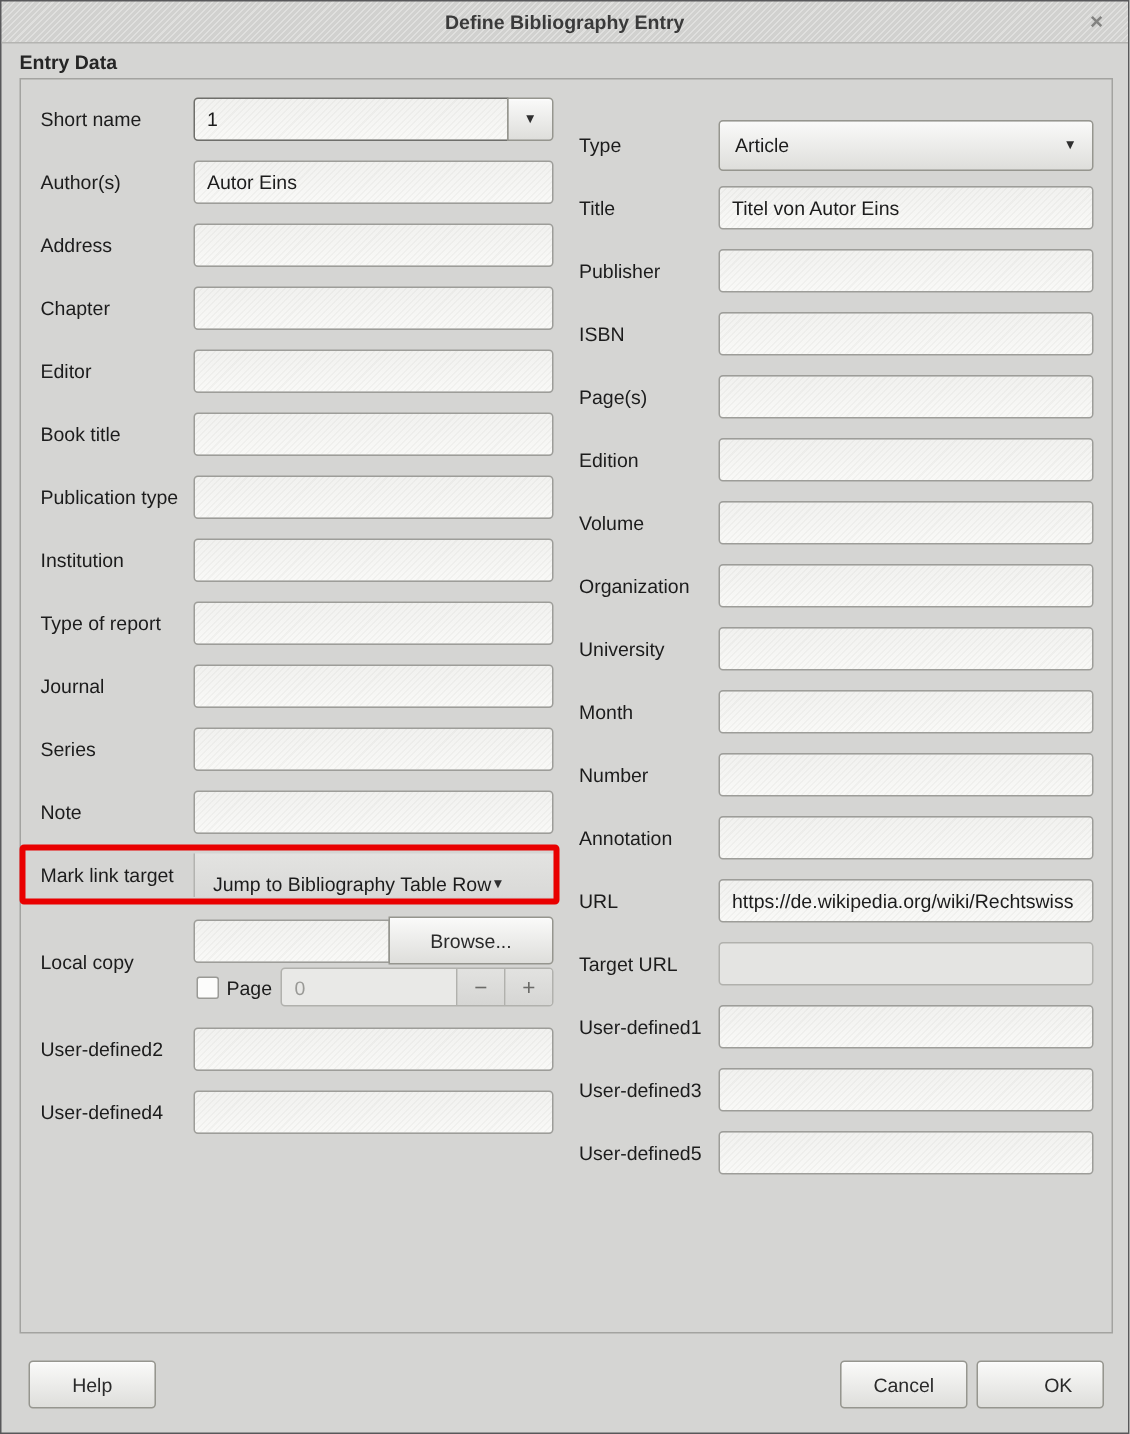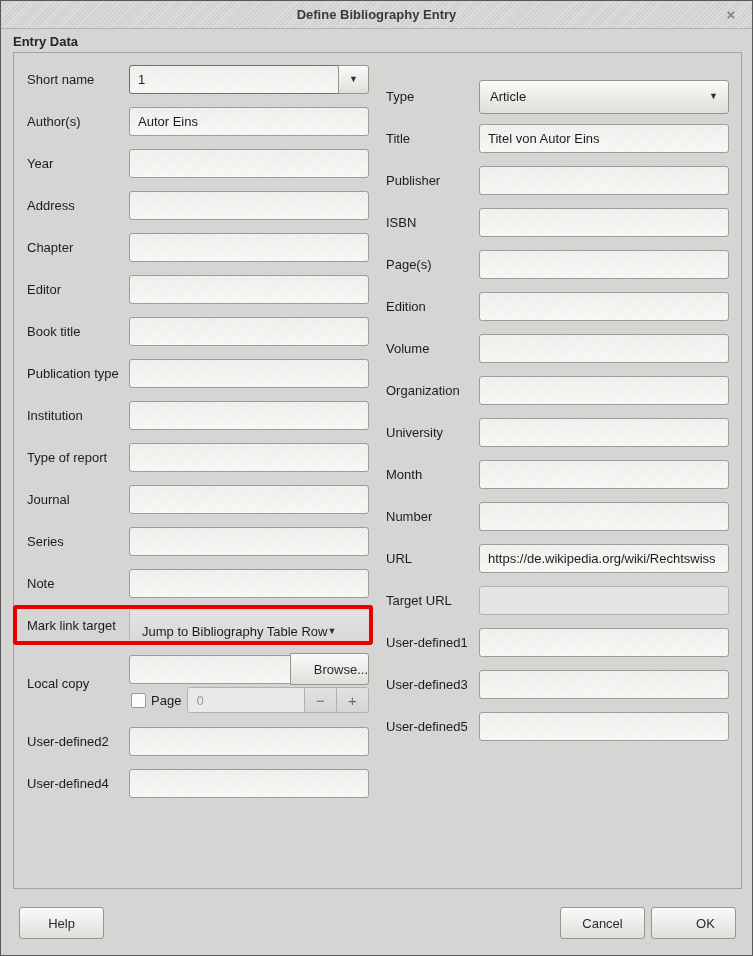--- a/index.html
+++ b/index.html
@@ -87,21 +87,21 @@
     border-left:1px solid #b3b3b0;
     background:linear-gradient(#e3e3e1,#d9d9d7);
     font-size:13px;color:#1c1c1c;padding:12px 8px 0 12px;cursor:pointer;
   }
 
   
   .local-block{display:flex;align-items:center;height:60px;margin-bottom:14px;}
   .local-content{flex:1;min-width:0;}
   .local-row1{display:flex;align-items:center;height:32px;}
   .local-row1 .field{height:29px;border-radius:3px 0 0 3px;}
-  .browse-btn{width:79px;height:32px;margin-left:-1px;border-radius:0 3px 3px 0;flex-shrink:0;justify-content:flex-end;}
+  .browse-btn{width:110px;height:32px;margin-left:-1px;border-radius:0 3px 3px 0;flex-shrink:0;}
   .local-row2{display:flex;align-items:center;height:26px;margin-top:2px;text-align:right;}
   .checkbox{
     width:15px;height:15px;background:#fcfcfb;border:1px solid #9a9a96;
     border-radius:2px;margin:0 5px 0 2px;flex-shrink:0;cursor:pointer;
   }
   .page-lbl{font-size:13px;color:#1c1c1c;margin-right:6px;}
   .spin-group{
     flex:1;height:26px;display:flex;align-items:stretch;
     border:1px solid #b1b1ad;border-radius:3px;overflow:hidden;background:#e9e9e7;
   }
@@ -138,24 +138,20 @@
       <label class="lbl">Short name</label>
       <input class="field entry-combo" value="1" style="">
       <div class="btn combo-btn">
         <span class="arrow">▼</span>
       </div>
     </div>
 
     <div class="row">
       <label class="lbl">Author(s)</label>
       <input class="field" value="Autor Eins" style="">
-    </div>
-    <div class="row">
-      <label class="lbl">Year</label>
-      <input class="field" value="" style="">
     </div>
     <div class="row">
       <label class="lbl">Address</label>
       <input class="field" value="" style="">
     </div>
     <div class="row">
       <label class="lbl">Chapter</label>
       <input class="field" value="" style="">
     </div>
     <div class="row">
@@ -279,20 +275,24 @@
     </div>
     <div class="row">
       <label class="lbl">Month</label>
       <input class="field" value="" style="">
     </div>
     <div class="row">
       <label class="lbl">Number</label>
       <input class="field" value="" style="">
     </div>
     <div class="row">
+      <label class="lbl">Annotation</label>
+      <input class="field" value="" style="">
+    </div>
+    <div class="row">
       <label class="lbl">URL</label>
       <input class="field" value="https://de.wikipedia.org/wiki/Rechtswiss" style="">
     </div>
 
     <div class="row">
       <label class="lbl">Target URL</label>
       <input class="field disabled" disabled="" value="" style="">
     </div>
 
     <div class="row">

